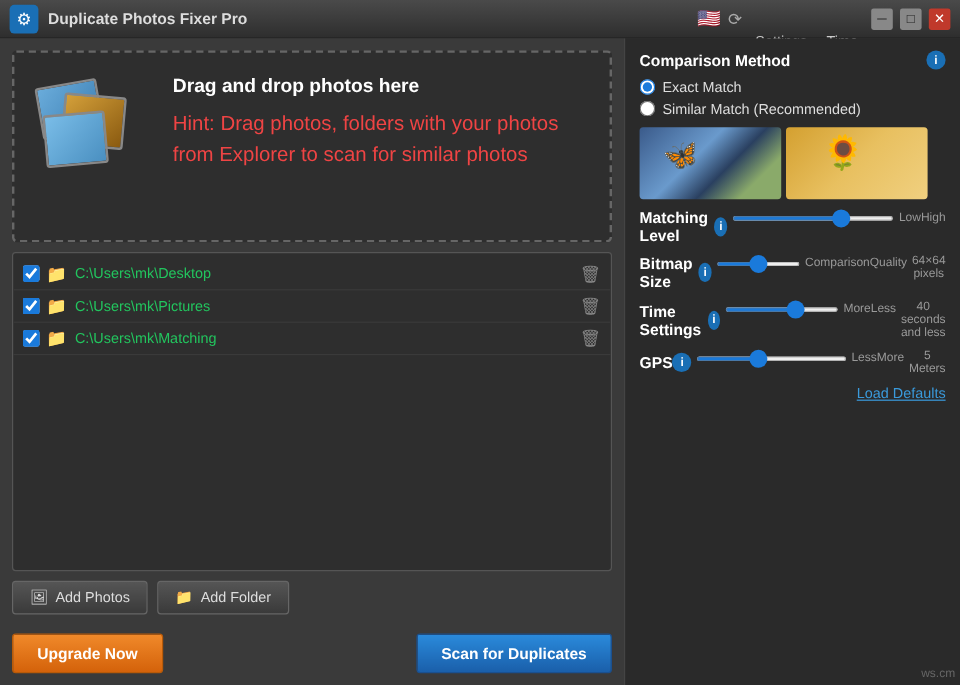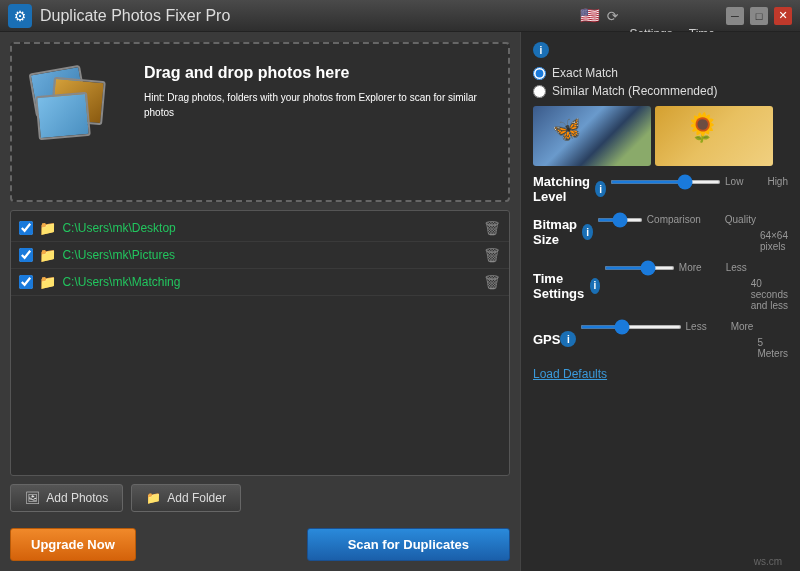--- a/index.html
+++ b/index.html
@@ -34,21 +34,22 @@
       background: #1a6fb5;
       border-radius: 4px;
       display: flex;
       align-items: center;
       justify-content: center;
       color: #fff;
       font-size: 14px;
     }
     .title-bar-title {
       color: #ddd;
-      font-size: 16px;
+      font-size: 13px;
+      font-weight: bold;
     }
     .title-bar-right {
       display: flex;
       align-items: center;
       gap: 6px;
     }
     .title-bar-right .flag {
       font-size: 16px;
     }
     .title-bar-btn {
@@ -134,22 +135,22 @@
       transform: rotate(-5deg);
     }
 
     .drop-zone-text h2 {
       color: #fff;
       font-size: 16px;
       font-weight: bold;
       margin-bottom: 8px;
     }
     .drop-zone-text p {
-      color: #ffffff;
-      font-size: 10px;
+      color: #ef4444;
+      font-size: 17px;
       line-height: 1.5;
     }
 
     
     .folder-list {
       background: #2e2e2e;
       border: 1px solid #555;
       border-radius: 3px;
       flex: 1;
       overflow-y: auto;
@@ -216,21 +217,21 @@
       padding: 8px 20px;
       border-radius: 3px;
       cursor: pointer;
       font-size: 13px;
       font-weight: bold;
     }
     .btn-scan {
       background: linear-gradient(to bottom, #2a8adb, #1a5faa);
       border: 1px solid #1a5090;
       color: #fff;
-      padding: 8px 40px;
+      padding: 8px 20px;
       border-radius: 3px;
       cursor: pointer;
       font-size: 13px;
       font-weight: bold;
     }
 
     
     .right-panel {
       width: 280px;
       background: #2a2a2a;
@@ -264,21 +265,21 @@
     }
 
     
     .radio-group {
       display: flex;
       flex-direction: column;
       gap: 4px;
     }
     .radio-item {
       display: flex;
-      align-items: flex-end;
+      align-items: flex-start;
       gap: 6px;
       font-size: 12px;
       color: #ddd;
       cursor: pointer;
     }
     .radio-item input[type="radio"] {
       accent-color: #1a7adb;
       cursor: pointer;
     }
 
@@ -320,31 +321,31 @@
       display: flex;
       flex-direction: row;
       gap: 4px;
     }
     .slider-labels {
       display: flex;
       justify-content: space-between;
       color: #999;
       font-size: 10px;
       margin-top: 2px;
-      gap: 24px;
     }
     .slider-center-label {
+      text-align: center;
       color: #999;
       font-size: 10px;
-      margin-top: 18px;
+      margin-top: 0;
     }
 
     .load-defaults {
       color: #3a9adb;
-      text-align: left;
+      text-align: right;
       cursor: pointer;
       font-size: 12px;
       text-decoration: underline;
     }
 
     
     input[type="range"] {
       width: 100%;
       height: 4px;
       accent-color: #1a7adb;
@@ -430,20 +431,21 @@
     <div class="scan-area">
       <button class="btn-upgrade">Upgrade Now</button>
       <button class="btn-scan">Scan for Duplicates</button>
     </div>
 
   </div>
 
   <div class="right-panel">
 
     <div class="section-title">
+      <span>Comparison Method</span>
       <div class="info-icon">i</div>
     </div>
     <div class="radio-group">
       <label class="radio-item">
         <input type="radio" name="comparison" checked="" style="">
         <span>Exact Match</span>
       </label>
       <label class="radio-item">
         <input type="radio" name="comparison" style="">
         <span>Similar Match (Recommended)</span>
@@ -509,13 +511,13 @@
       </div>
       <div class="slider-center-label">5 Meters</div>
     </div>
 
     <div class="load-defaults">Load Defaults</div>
 
   </div>
 
 </div>
 
-<div class="watermark" style="position:fixed; bottom:4px; right:18px;margin-top:12px;">ws.cm</div>
+<div class="watermark" style="position:fixed; bottom:4px; right:4px;margin-top:12px;">ws.cm</div>
 
 </body></html>

